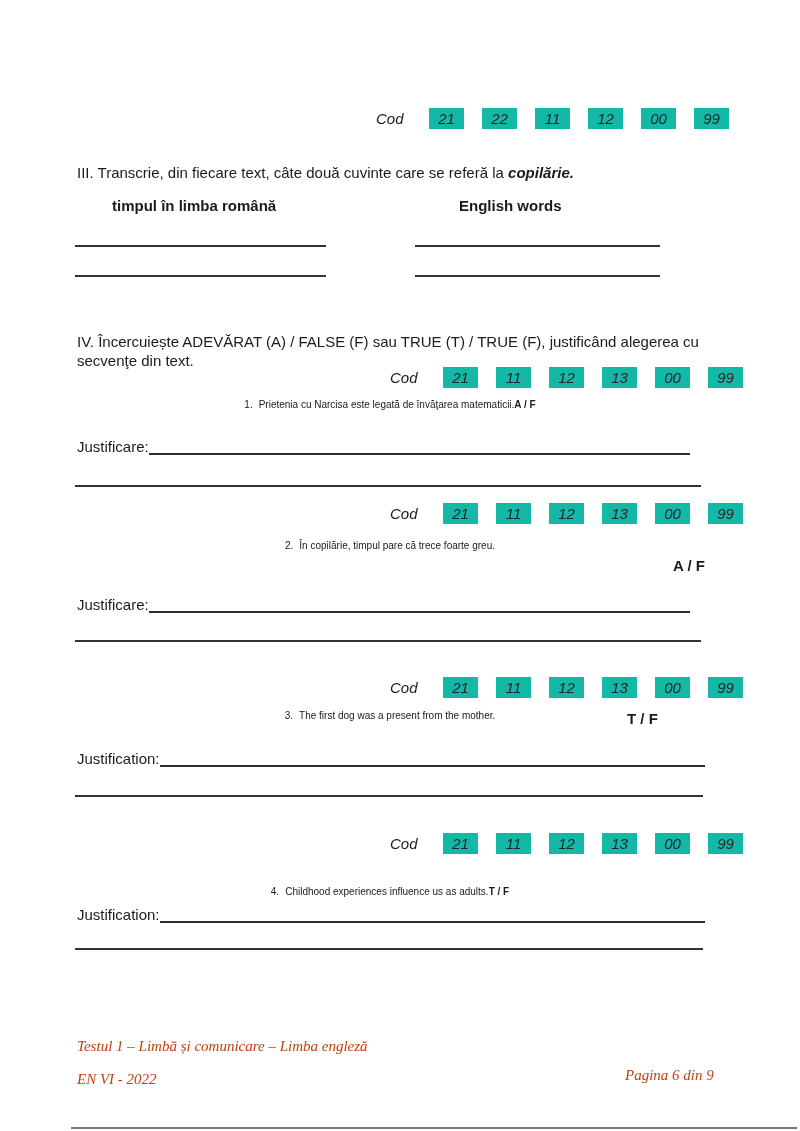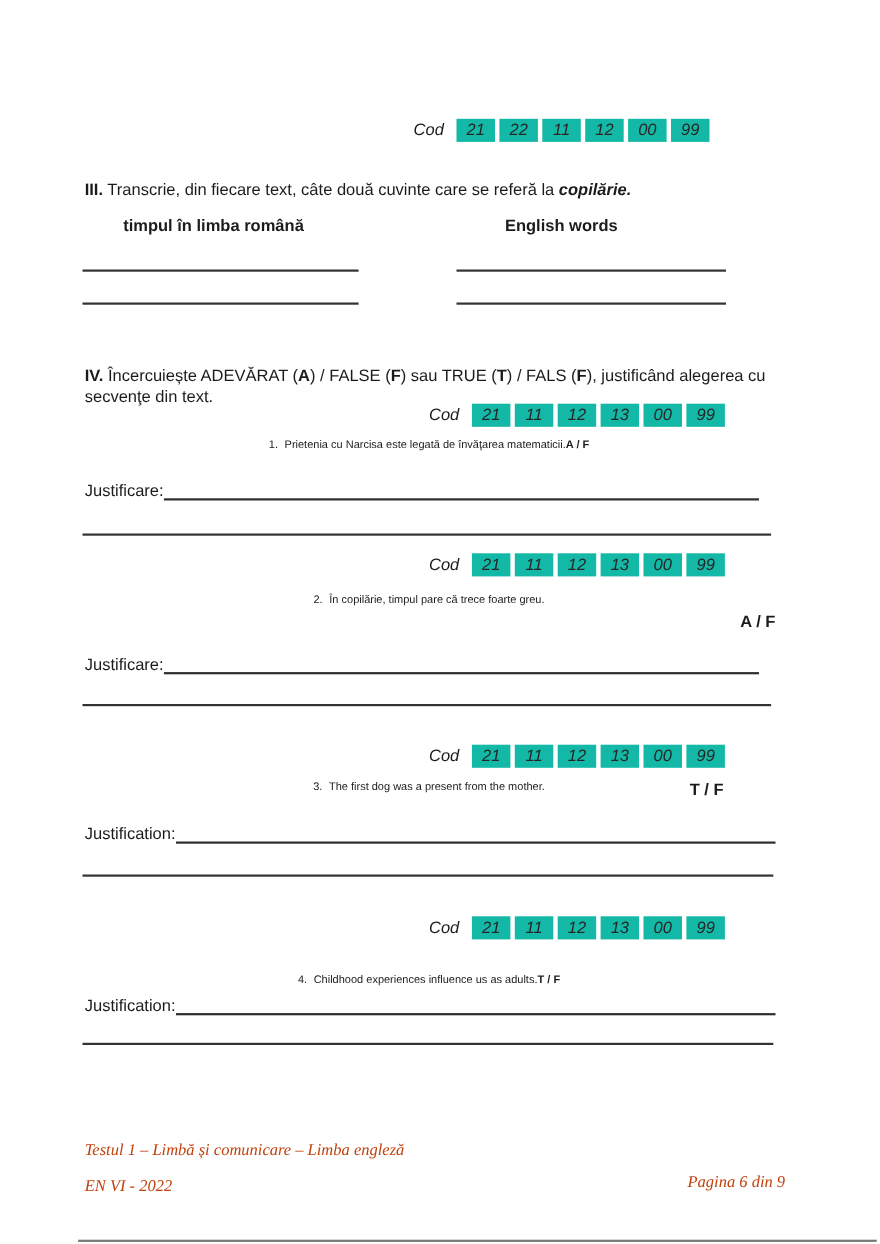--- a/index.html
+++ b/index.html
@@ -10,37 +10,37 @@
     background: #ffffff;
     font-family: "Liberation Sans", sans-serif;
     color: #1b1b1b;
     overflow: hidden;
   }
   
   .code-row {
     position: absolute;
     display: flex;
     align-items: center;
-    gap: 4px;
+    gap: 18px;
     font-style: italic;
     font-size: 15px;
   }
   .code-label { margin-right: 5px; width: 30px; color: #1b1b1b; }
   .code-box {
     width: 35px;
     height: 21px;
     background: #14b8a6;
     display: flex;
     align-items: center;
     justify-content: center;
     color: #262626;
   }
   
   .h-row { position: absolute; font-size: 15px; line-height: 19px; }
-  .bold { font-weight: bold; }
+  .bold { font-weight: normal; }
   .boldital { font-weight: bold; font-style: italic; }
   .col-header { position: absolute; font-size: 15px; font-weight: bold; }
   
   .wline { position: absolute; border-top: 2px solid #333333; height: 0; }
   
   .q-row {
     position: absolute;
     left: 77px;
     width: 626px;
     display: flex;
@@ -98,21 +98,21 @@
 
   <div class="col-header" style="top:197px; left:112px;">timpul în limba română</div>
   <div class="col-header" style="top:197px; left:459px;">English words</div>
 
   <div class="wline" style="top:245px; left:75px;  width:251px;"></div>
   <div class="wline" style="top:245px; left:415px; width:245px;"></div>
   <div class="wline" style="top:275px; left:75px;  width:251px;"></div>
   <div class="wline" style="top:275px; left:415px; width:245px;"></div>
 
   <div class="h-row" style="top:332px; left:77px; width:656px;">
-    <span class="bold">IV.</span><span> Încercuiește  ADEVĂRAT (</span><span class="bold">A</span><span>) / FALSE (</span><span class="bold">F</span><span>) sau TRUE (</span><span class="bold">T</span><span>) / FALS (</span><span class="bold">F</span><span>), justificând alegerea cu secvenţe din text.</span>
+    <span class="bold">IV.</span><span> Încercuiește  ADEVĂRAT (</span><span class="bold">A</span><span>) / FALSE (</span><span class="bold">F</span><span>) sau TRUE (</span><span class="bold">T</span><span>) / TRUE (</span><span class="bold">F</span><span>), justificând alegerea cu secvenţe din text.</span>
   </div>
 
   <div class="code-row" style="top:367px; left:390px;">
     <span class="code-label">Cod</span>
     <span class="code-box">21</span>
     <span class="code-box">11</span>
     <span class="code-box">12</span>
     <span class="code-box">13</span>
     <span class="code-box">00</span>
     <span class="code-box">99</span>

